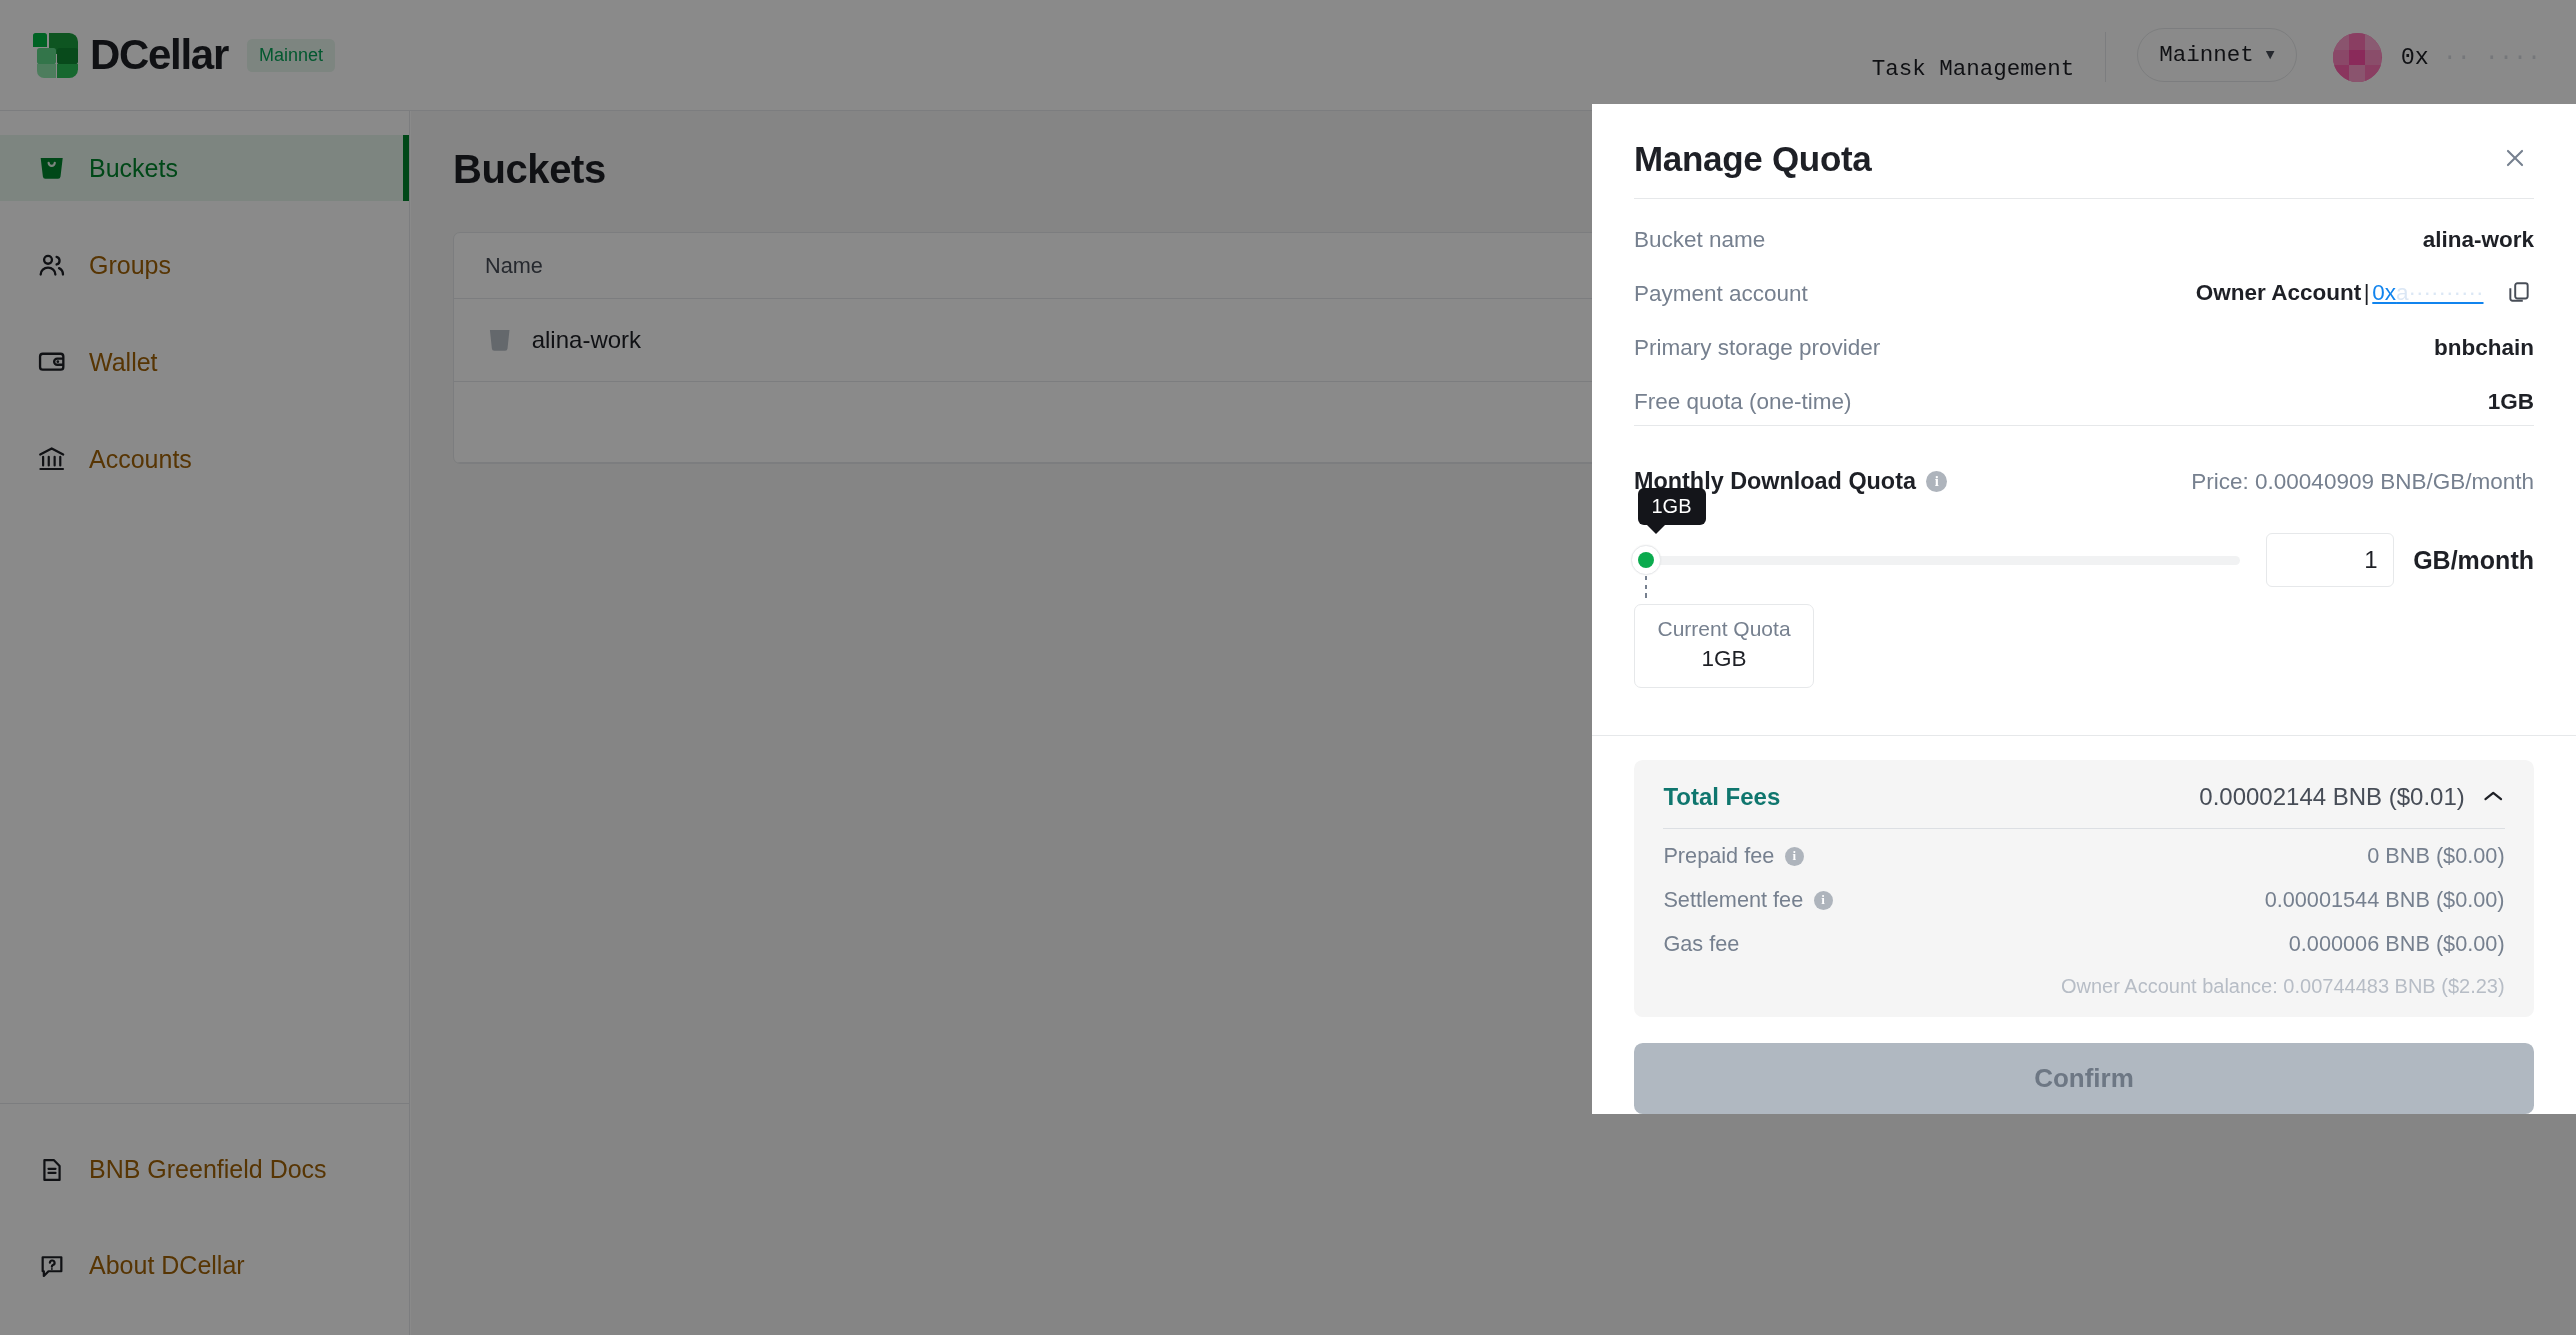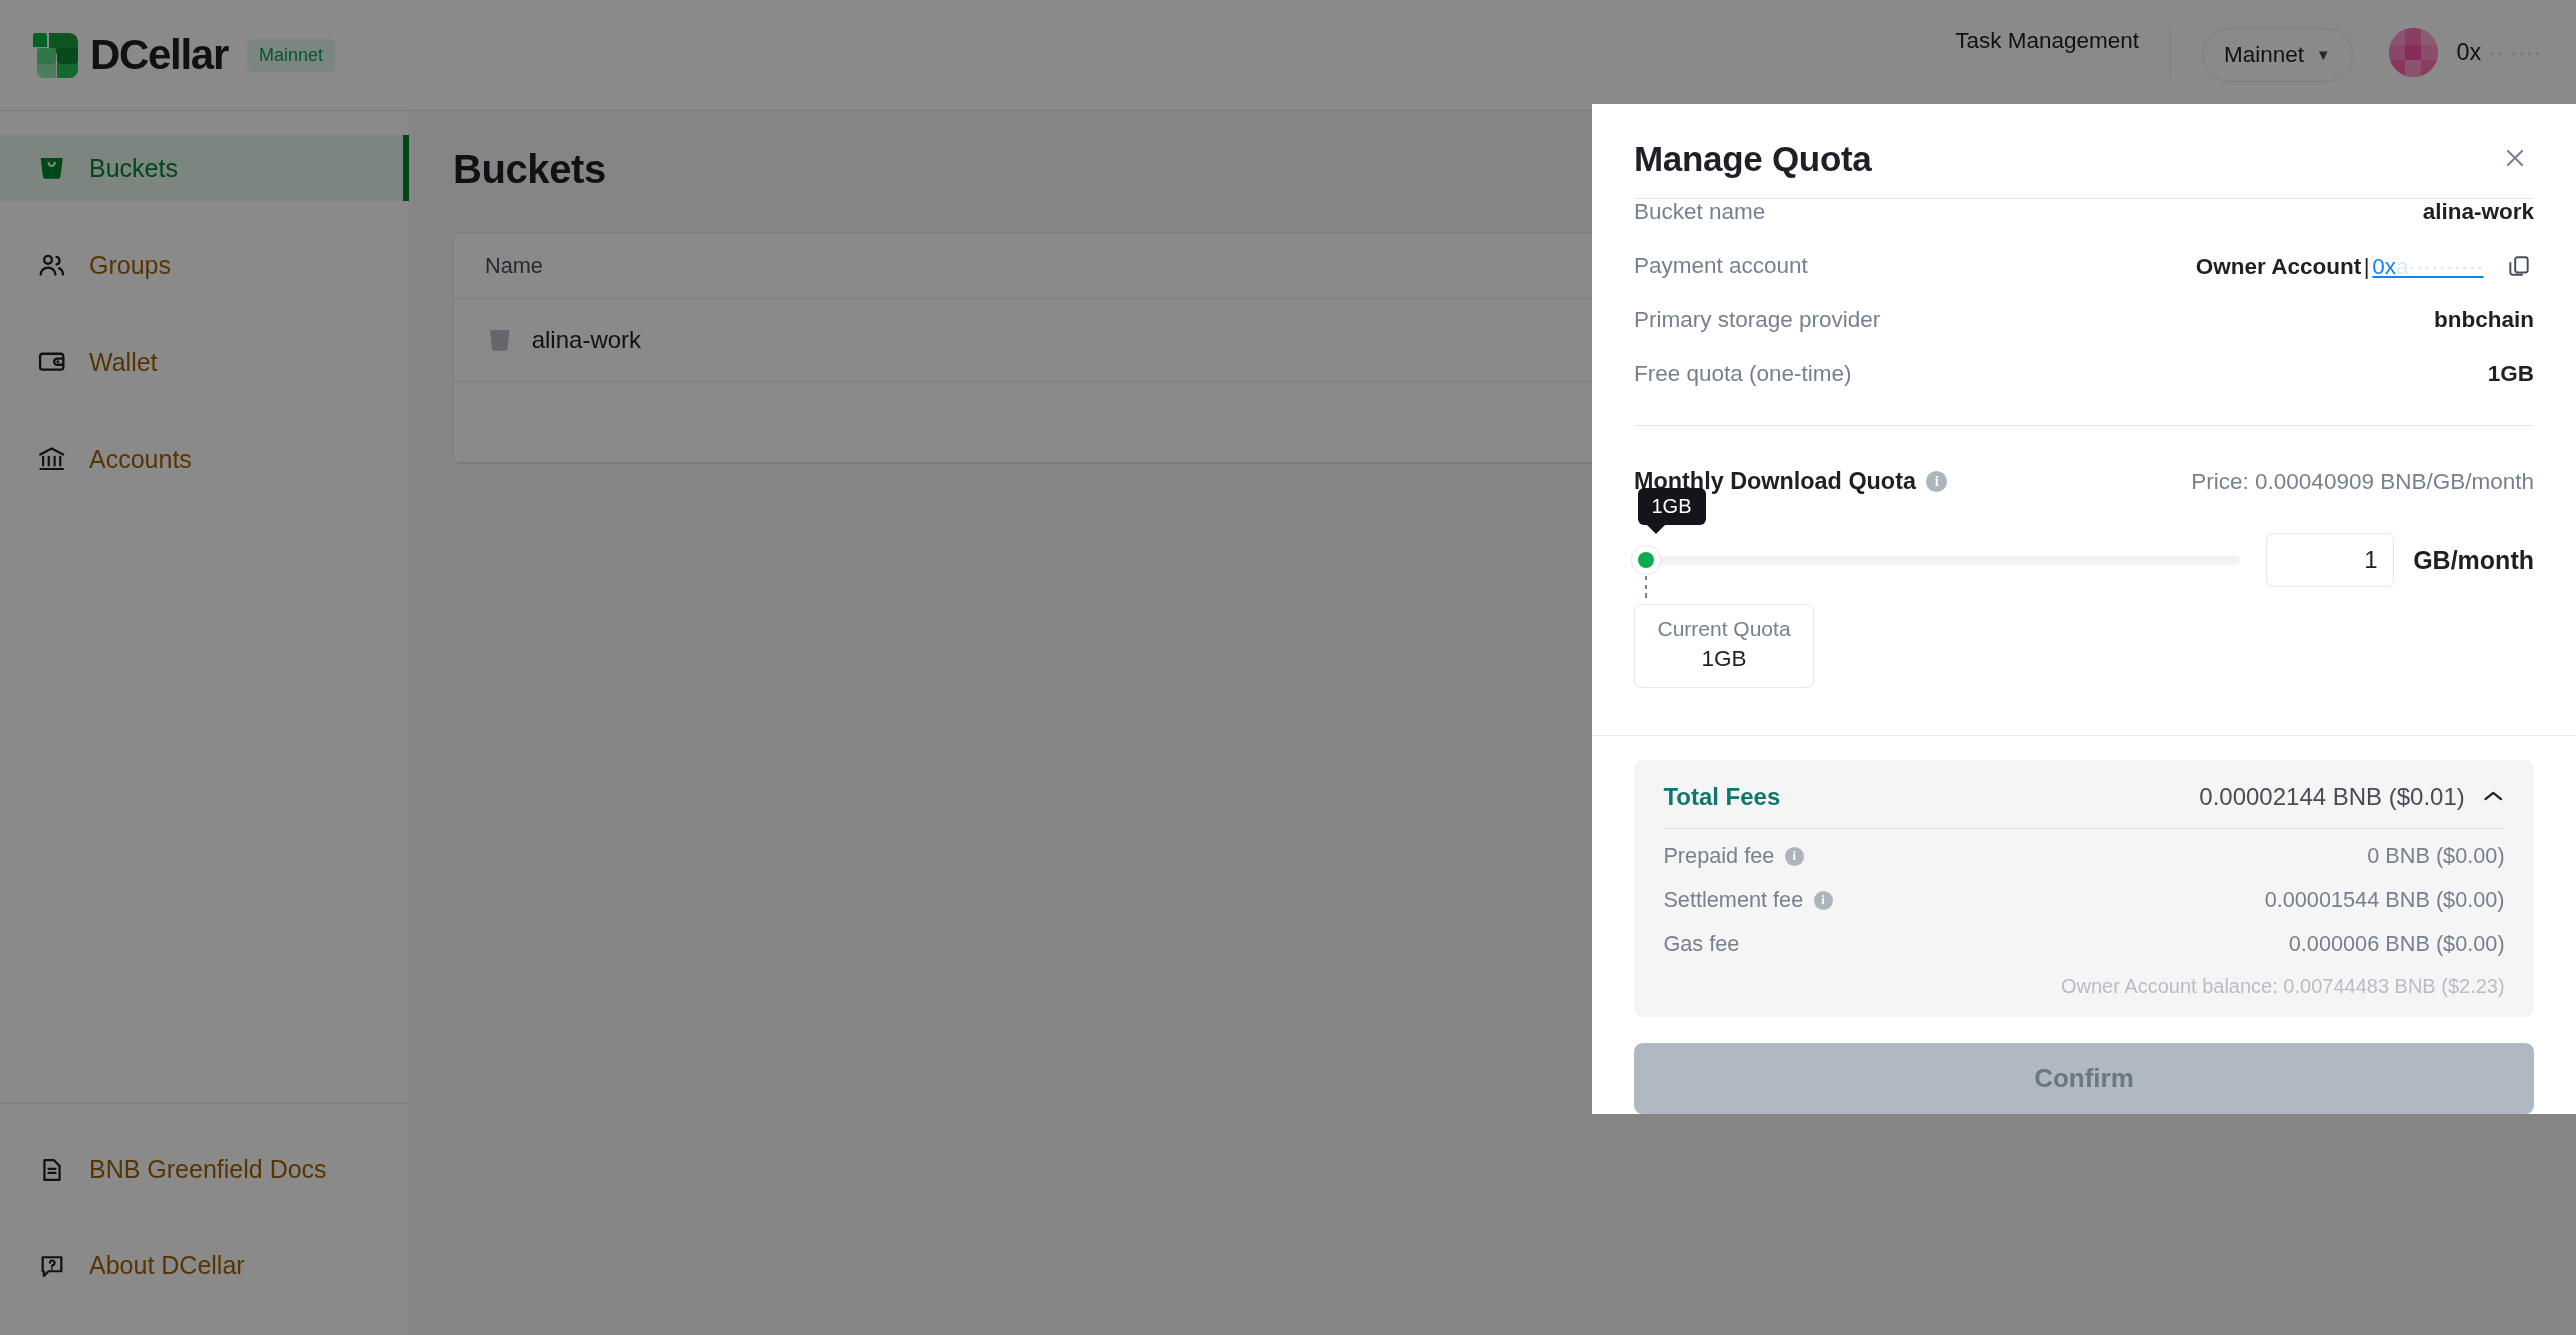--- a/index.html
+++ b/index.html
@@ -29,21 +29,21 @@
     font-size: 42px; font-weight: 700; letter-spacing: -1.3px;
     color: #1e2026; margin-left: 12px;
   }
   .net-badge {
     margin-left: 19px;
     background: #e7f6ec; color: #07a358;
     font-size: 18px; font-weight: 400;
     padding: 6px 12px; border-radius: 5.2px;
   }
   .header-right {
-    margin-left: auto; display: flex; align-items: flex-start; margin-right: 35px;
+    margin-left: auto; display: flex; align-items: flex-end; margin-right: 35px; font-family: Liberation Mono, monospace;
   }
   .task-mgmt {
     font-size: 22.5px; color: #1e2026; margin-right: 31px; cursor: pointer;
   }
   .hdr-divider { width: 0.9px; height: 50px; background: #e6e8ea; margin-right: 31px; }
   .net-select {
     border: 0.9px solid #e6e8ea; border-radius: 29.4px;
     height: 54px; display: flex; align-items: center;
     padding: 0 21px; font-size: 22.5px; color: #1e2026; cursor: pointer;
   }
@@ -147,21 +147,21 @@
     cursor: pointer; color: #76808f;
   }
   .drawer-body { padding: 0 42px; flex: 1 1 auto; }
 
   .section-label {
     margin-top: 35px; font-size: 22.5px; color: #1e2026;
   }
   .hr { height: 0.9px; background: #e6e8ea; margin-top: 19px; }
 
   .info-row {
-    display: flex; align-items: flex-start;
+    display: flex; align-items: flex-end;
     height: 54px;
     font-size: 22.5px;
   }
   .info-key { color: #76808f; }
   .info-val { margin-left: auto; color: #1e2026; font-weight: 600; }
   .pay-val { margin-left: auto; display: flex; align-items: center; }
   .pay-owner { color: #1e2026; font-weight: 600; }
   .pay-sep { color: #1e2026; margin: 0 2.6px; font-weight: 400; }
   .pay-link {
     color: #1184ee; text-decoration: underline; cursor: pointer;

